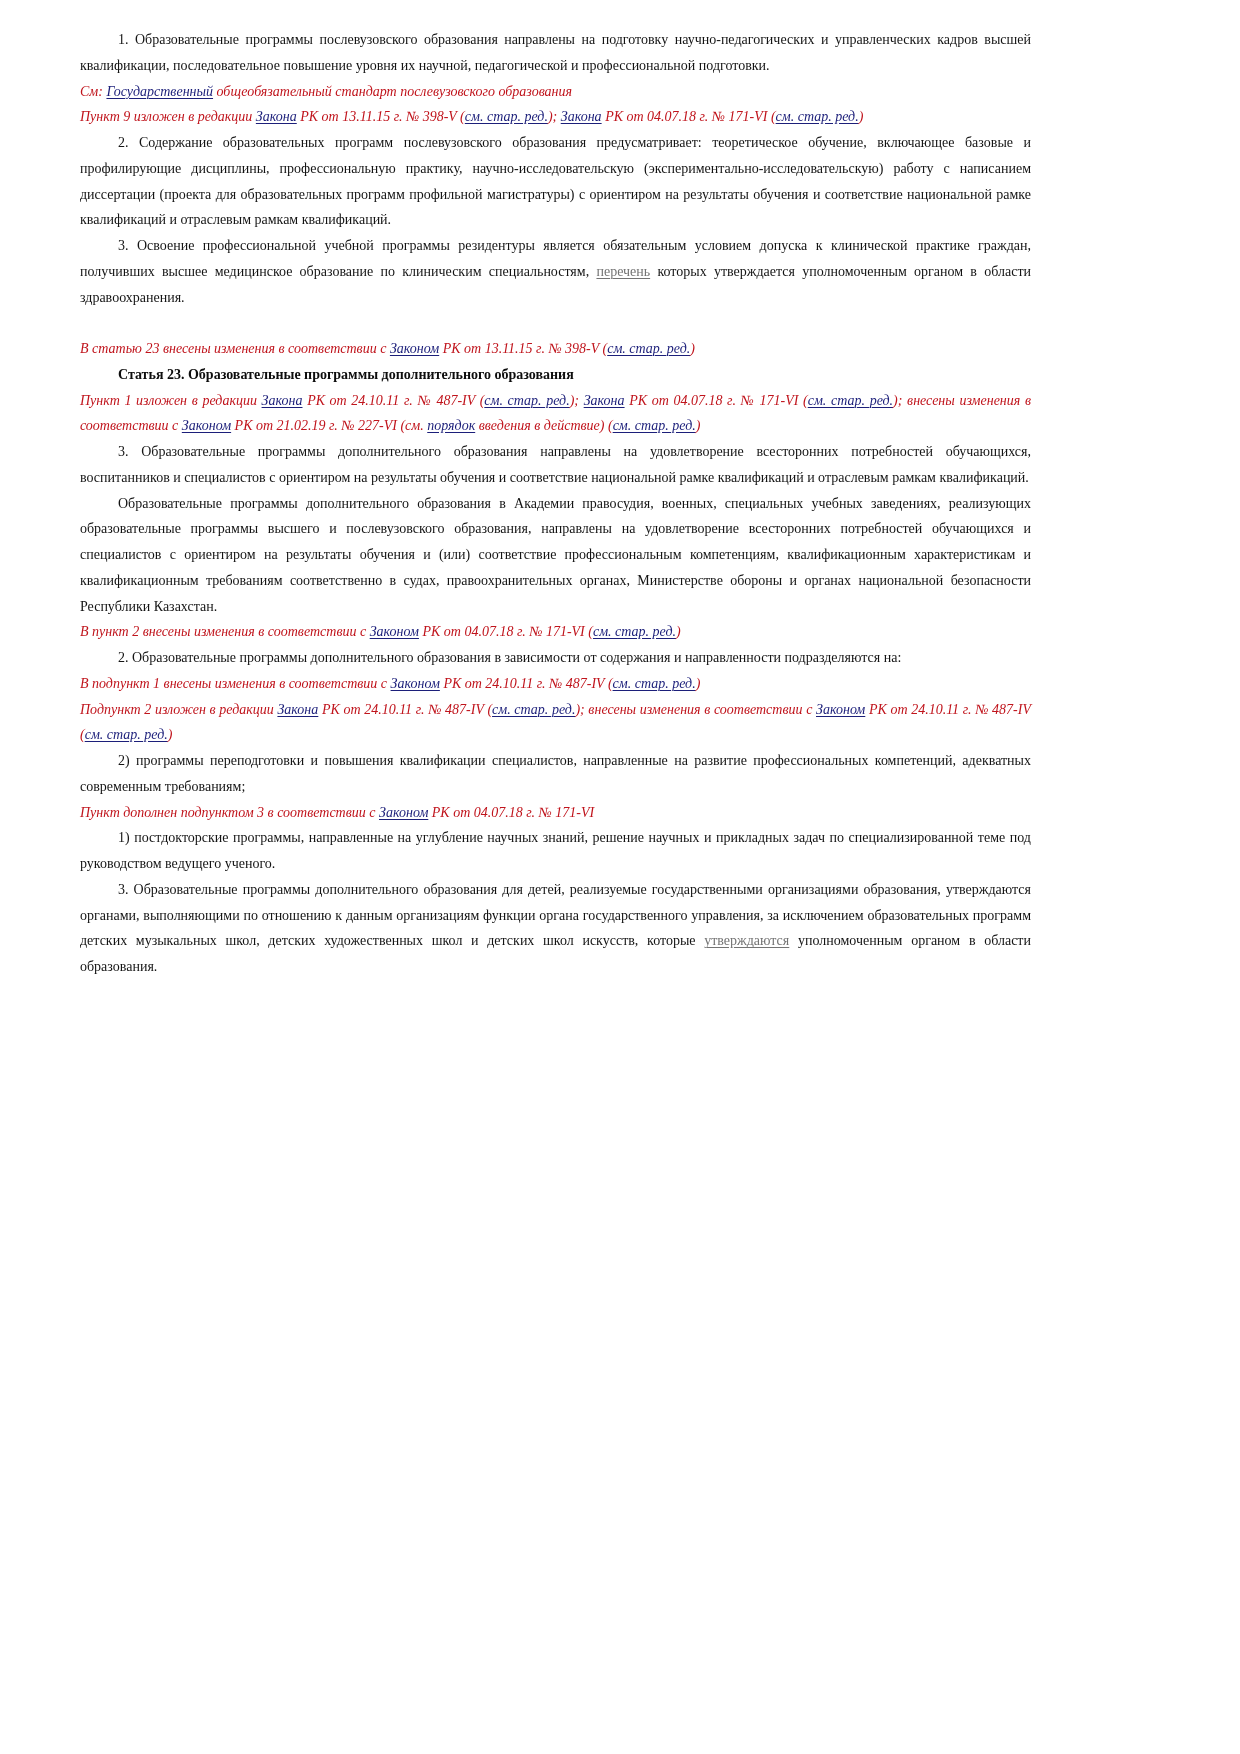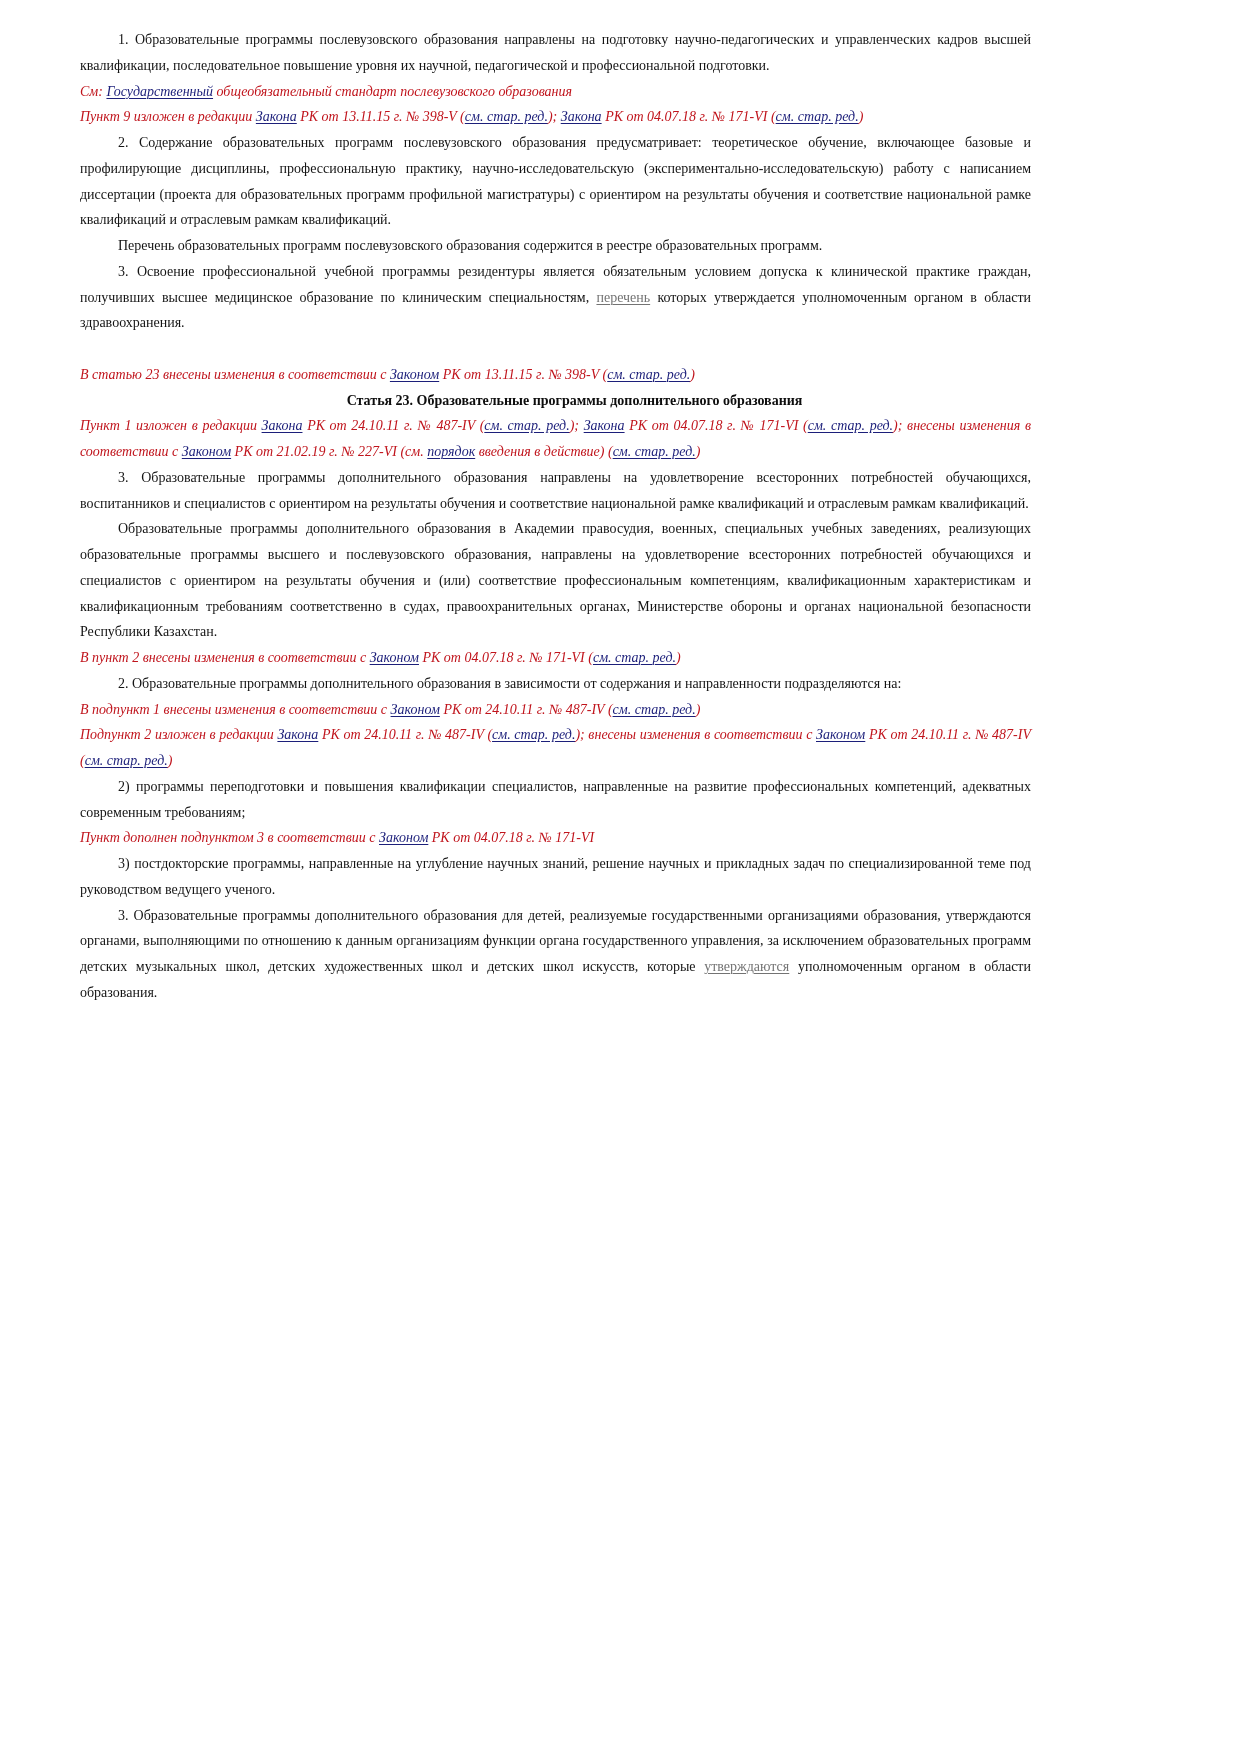--- a/index.html
+++ b/index.html
@@ -34,21 +34,20 @@
     font-style: italic;
     color: #c0141c;
     text-indent: 0;
   }
   .note.left { text-align: left; }
   .heading {
     margin: 0;
     font-weight: bold;
     text-indent: 38px;
     color: #0d0d0d;
-    text-align: center;
   }
   .spacer { height: 25.75px; }
   a.lnk {
     color: #1c1f7a;
     text-decoration: underline;
     text-decoration-thickness: 1px;
     text-underline-offset: 2px;
     cursor: pointer;
   }
   .note a.lnk { font-style: italic; }
@@ -60,21 +59,20 @@
 <div class="page">
 
   <p class="p">1. Образовательные программы послевузовского образования направлены на подготовку научно-педагогических и управленческих кадров высшей квалификации, последовательное повышение уровня их научной, педагогической и профессиональной подготовки.</p>
 
   <p class="note left"><span>См: </span><a class="lnk">Государственный</a><span> общеобязательный стандарт послевузовского образования</span></p>
 
   <p class="note"><span>Пункт 9 изложен в редакции </span><a class="lnk">Закона</a><span> РК от 13.11.15 г. № 398-V (</span><a class="lnk">см. стар. ред.</a><span>); </span><a class="lnk">Закона</a><span> РК от 04.07.18 г. № 171-VI (</span><a class="lnk">см. стар. ред.</a><span>)</span></p>
 
   <p class="p">2. Содержание образовательных программ послевузовского образования предусматривает: теоретическое обучение, включающее базовые и профилирующие дисциплины, профессиональную практику, научно-исследовательскую (экспериментально-исследовательскую) работу с написанием диссертации (проекта для образовательных программ профильной магистратуры) с ориентиром на результаты обучения и соответствие национальной рамке квалификаций и отраслевым рамкам квалификаций.</p>
 
-  <p class="p">Перечень образовательных программ послевузовского образования содержится в реестре образовательных программ.</p>
 
   <p class="p"><span>3. Освоение профессиональной учебной программы резидентуры является обязательным условием допуска к клинической практике граждан, получивших высшее медицинское образование по клиническим специальностям, </span><a class="lnk">перечень</a><span> которых утверждается уполномоченным органом в области здравоохранения.</span></p>
 
   <div class="spacer"></div>
 
   <p class="note"><span>В статью 23 внесены изменения в соответствии с </span><a class="lnk">Законом</a><span> РК от 13.11.15 г. № 398-V (</span><a class="lnk">см. стар. ред.</a><span>)</span></p>
 
   <p class="heading">Статья 23. Образовательные программы дополнительного образования</p>
 
   <p class="note"><span>Пункт 1 изложен в редакции </span><a class="lnk">Закона</a><span> РК от 24.10.11 г. № 487-IV (</span><a class="lnk">см. стар. ред.</a><span>); </span><a class="lnk">Закона</a><span> РК от 04.07.18 г. № 171-VI (</span><a class="lnk">см. стар. ред.</a><span>); внесены изменения в соответствии с </span><a class="lnk">Законом</a><span> РК от 21.02.19 г. № 227-VI (см. </span><a class="lnk">порядок</a><span> введения в действие) (</span><a class="lnk">см. стар. ред.</a><span>)</span></p>
@@ -89,18 +87,18 @@
 
   <p class="note"><span>В подпункт 1 внесены изменения в соответствии с </span><a class="lnk">Законом</a><span> РК от 24.10.11 г. № 487-IV (</span><a class="lnk">см. стар. ред.</a><span>)</span></p>
 
 
   <p class="note"><span>Подпункт 2 изложен в редакции </span><a class="lnk">Закона</a><span> РК от 24.10.11 г. № 487-IV (</span><a class="lnk">см. стар. ред.</a><span>); внесены изменения в соответствии с </span><a class="lnk">Законом</a><span> РК от 24.10.11 г. № 487-IV (</span><a class="lnk">см. стар. ред.</a><span>)</span></p>
 
   <p class="p">2) программы переподготовки и повышения квалификации специалистов, направленные на развитие профессиональных компетенций, адекватных современным требованиям;</p>
 
   <p class="note left"><span>Пункт дополнен подпунктом 3 в соответствии с </span><a class="lnk">Законом</a><span> РК от 04.07.18 г. № 171-VI</span></p>
 
-  <p class="p">3) постдокторские программы, направленные на углубление научных знаний, решение научных и прикладных задач по специализированной теме под руководством ведущего ученого.</p>
+  <p class="p">1) постдокторские программы, направленные на углубление научных знаний, решение научных и прикладных задач по специализированной теме под руководством ведущего ученого.</p>
 
 
   <p class="p"><span>3. Образовательные программы дополнительного образования для детей, реализуемые государственными организациями образования, утверждаются органами, выполняющими по отношению к данным организациям функции органа государственного управления, за исключением образовательных программ детских музыкальных школ, детских художественных школ и детских школ искусств, которые </span><a class="lnk">утверждаются</a><span> уполномоченным органом в области образования.</span></p>
 
 </div>
 
 </body></html>

